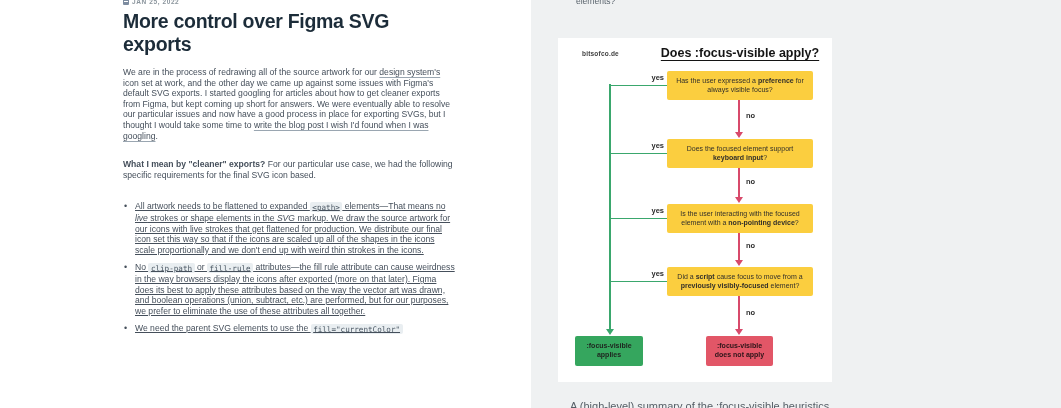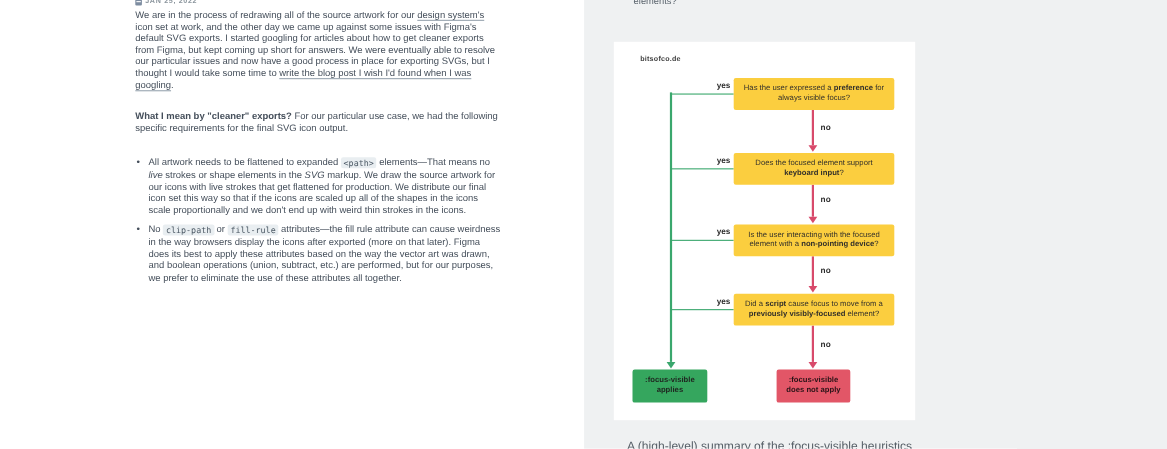--- a/index.html
+++ b/index.html
@@ -9,25 +9,25 @@
 
   
   .article-col { position:absolute; left:0; top:0; width:531px; height:408px; background:#ffffff; }
   .article { position:absolute; left:123px; top:0; width:332px; color:#45505b; }
   .date-row { margin-top:-3px; height:9px; display:flex; align-items:center; gap:3px;
     font-size:6.5px; letter-spacing:0.6px; color:#8a949c; font-weight:700; }
   .cal { display:inline-block; width:6px; height:6px; background:#7d8ca0; border-radius:1px; position:relative; }
   .cal::after { content:""; position:absolute; left:1px; top:2px; right:1px; height:1px; background:#fff; }
   h1 { margin-top:4px; font-size:19.5px; line-height:22.5px; letter-spacing:-0.3px;
     font-weight:700; color:#1c2c39; }
-  .body-p { margin-top:2px; font-size:8.6px; line-height:10.6px; color:#454f5b; }
+  .body-p { margin-top:12px; font-size:8.6px; line-height:10.6px; color:#454f5b; }
   .body-p.lead { margin-top:18px; }
   ul { margin-top:21px; list-style:none; }
   li { position:relative; padding-left:12px; margin-bottom:7px;
-    font-size:8.6px; line-height:10.6px; color:#454f5b; }
+    font-size:8.6px; line-height:10.6px; color:#454f5b;text-decoration:underline; }
   li::before { content:"•"; position:absolute; left:1px; top:0; font-size:9px; color:#454f5b; }
   .b { font-weight:700; }
   .i { font-style:italic; }
   .link { text-decoration:underline; text-decoration-color:#9aa6b1; text-underline-offset:1.5px; cursor:pointer; }
   .code { font-family:"DejaVu Sans Mono", monospace; font-size:7.6px; background:#e9eef1;
     color:#4a5763; padding:0.5px 2.5px; border-radius:2px; white-space:nowrap; }
 
   
   .figure-col { position:absolute; left:531px; top:0; width:530px; height:408px; background:#eff1f2; }
   .top-fragment { position:absolute; left:45px; top:-4px; font-size:8.5px; color:#5a646d; }
@@ -72,34 +72,37 @@
 <body>
 
 <div class="page">
 
   <div class="article-col">
     <div class="article">
       <div class="date-row">
         <span class="cal"></span>
         <span>JAN 25, 2022</span>
       </div>
+      <h1>More control over Figma SVG exports</h1>
       <p class="body-p"><span>We are in the process of redrawing all of the source artwork for our </span><span class="link">design system's</span><span> icon set at work, and the other day we came up against some issues with Figma's default SVG exports. I started googling for articles about how to get cleaner exports from Figma, but kept coming up short for answers. We were eventually able to resolve our particular issues and now have a good process in place for exporting SVGs, but I thought I would take some time to </span><span class="link">write the blog post I wish I'd found when I was googling</span><span>.</span></p>
-      <p class="body-p lead"><span class="b">What I mean by "cleaner" exports?</span><span> For our particular use case, we had the following specific requirements for the final SVG icon output.</span></p>
+      <p class="body-p lead"><span class="b">What I mean by "cleaner" exports?</span><span> For our particular use case, we had the following specific requirements for the final SVG icon based.</span></p>
       <ul>
         <li><span>All artwork needs to be flattened to expanded </span><span class="code">&lt;path&gt;</span><span> elements—That means no </span><span class="i">live</span><span> strokes or shape elements in the </span><span class="i">SVG</span><span> markup. We draw the source artwork for our icons with live strokes that get flattened for production. We distribute our final icon set this way so that if the icons are scaled up all of the shapes in the icons scale proportionally and we don't end up with weird thin strokes in the icons.</span></li>
         <li><span>No </span><span class="code">clip-path</span><span> or </span><span class="code">fill-rule</span><span> attributes—the fill rule attribute can cause weirdness in the way browsers display the icons after exported (more on that later). Figma does its best to apply these attributes based on the way the vector art was drawn, and boolean operations (union, subtract, etc.) are performed, but for our purposes, we prefer to eliminate the use of these attributes all together.</span></li>
+        <li><span>We need the parent SVG elements to use the </span><span class="code">fill="currentColor"</span></li>
       </ul>
     </div>
   </div>
 
   <div class="figure-col">
     <div class="top-fragment">elements?</div>
 
     <div class="card">
       <div class="watermark">bitsofco.de</div>
+      <div class="fc-title">Does :focus-visible apply?</div>
 
       <div class="gvline"></div>
       <div class="ghead"></div>
       <div class="ghline gh1"></div>
       <div class="ghline gh2"></div>
       <div class="ghline gh3"></div>
       <div class="ghline gh4"></div>
       <div class="yes-label yes1">yes</div>
       <div class="yes-label yes2">yes</div>
       <div class="yes-label yes3">yes</div>

